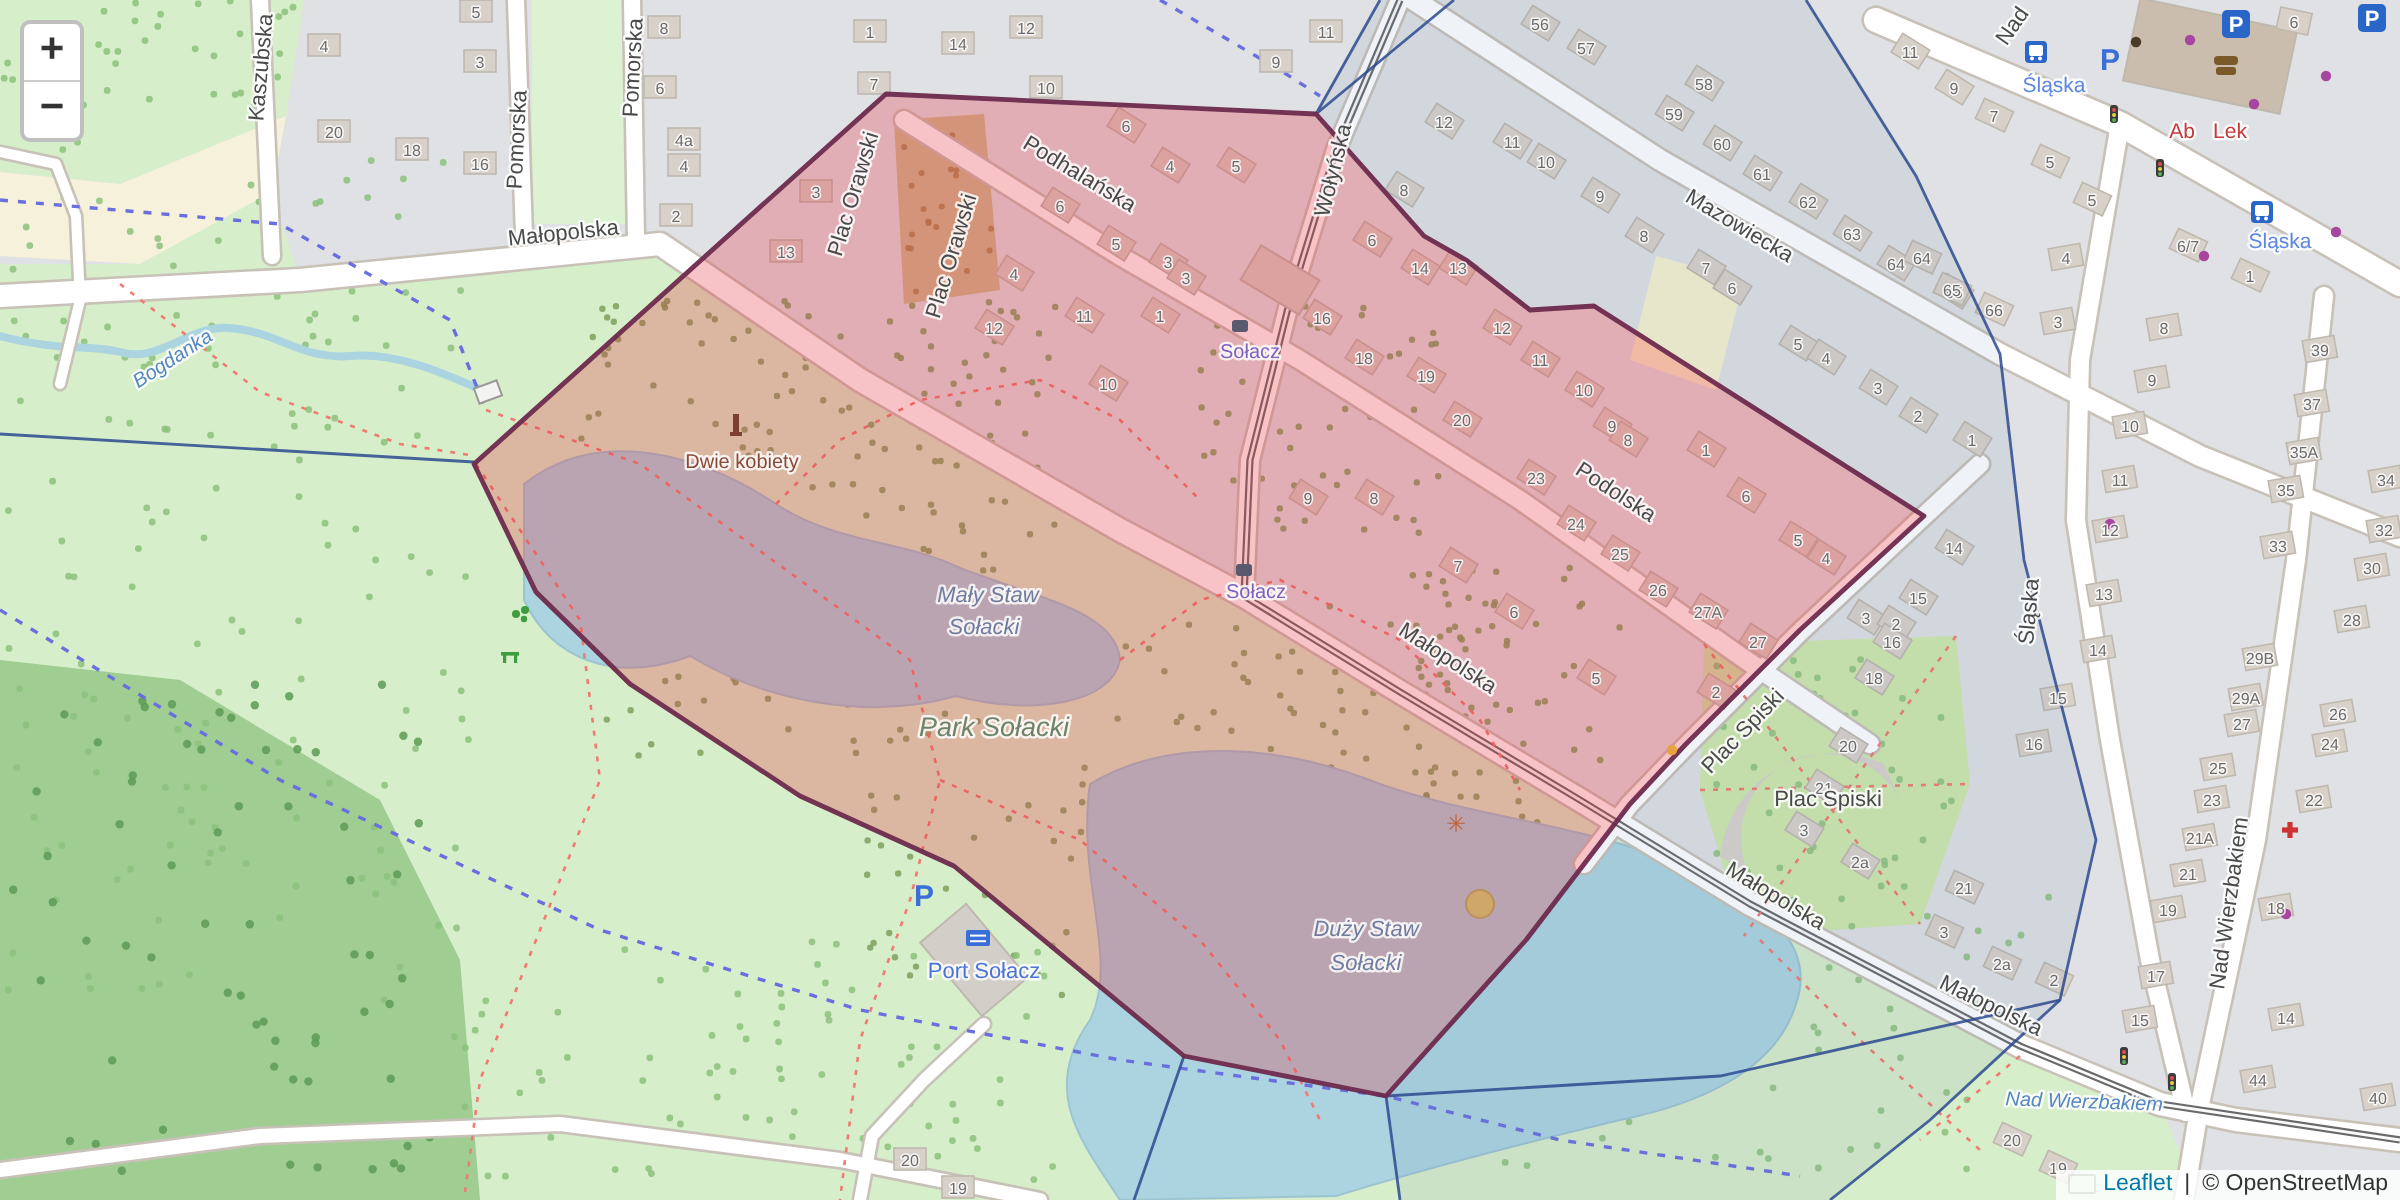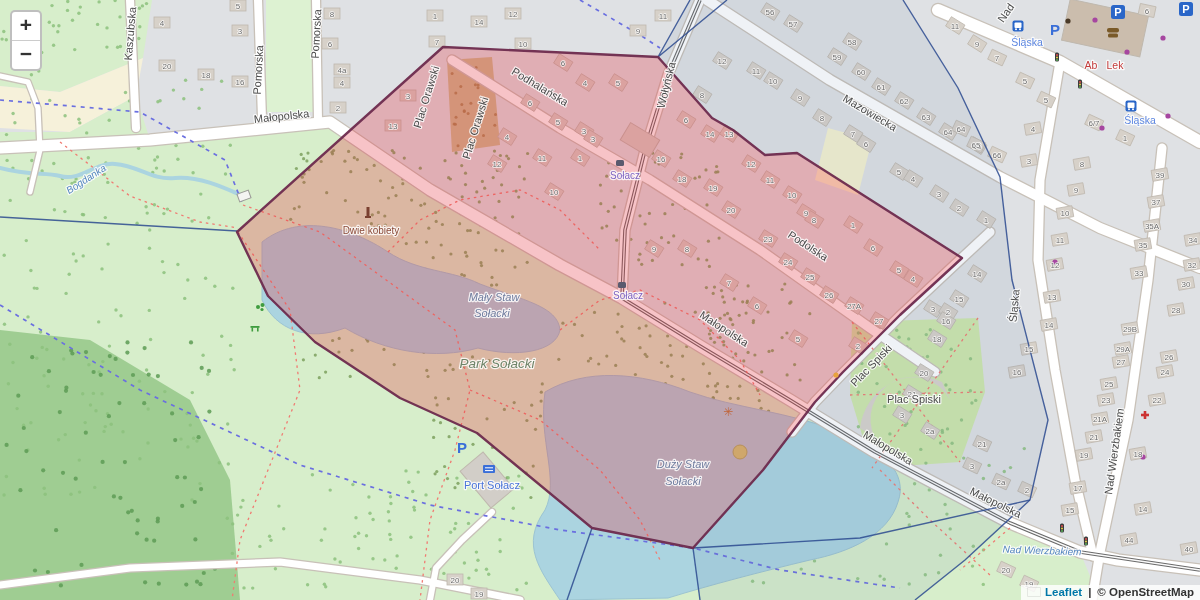--- a/index.html
+++ b/index.html
@@ -16,21 +16,21 @@
   svg text.busstop{font-size:10.5px;fill:#5c86e0;}
   svg text.poi-red{font-size:10.5px;fill:#c43b3b;}
   svg text.monument{font-size:10px;fill:#8a4a38;}
   svg text.picon{stroke-width:0;}
   
   .zoomctl{position:absolute;left:10px;top:10px;border:2px solid rgba(0,0,0,.25);border-radius:5px;background:#fff;z-index:10;}
   .zoomctl a{display:block;width:28px;height:28px;line-height:26px;text-align:center;font-size:21px;font-weight:bold;color:#333;text-decoration:none;cursor:pointer;user-select:none;}
   .zoomctl a:first-child{border-bottom:1px solid #ccc;border-radius:3px 3px 0 0;}
   .zoomctl a:last-child{border-radius:0 0 3px 3px;}
   
-  .attrib{position:absolute;right:0;bottom:0;background:rgba(255,255,255,.82);padding:1px 6px 2px 6px;font-size:11.5px;color:#333;z-index:10;display:flex;align-items:center;gap:4px;font-weight:bold;}
+  .attrib{position:absolute;right:0;bottom:0;background:rgba(255,255,255,.82);padding:1px 6px 2px 6px;font-size:11.5px;color:#333;z-index:10;display:flex;align-items:center;gap:4px;}
   .attrib a{color:#0078a8;text-decoration:none;cursor:pointer;}
   .attrib .sep{margin:0 2px;color:#333;}
   .flag{display:inline-block;width:14px;height:10px;border-radius:1px;overflow:hidden;box-shadow:0 0 0 1px rgba(0,0,0,.08) inset;}
   .flag .b{height:50%;}
   .flag .y{height:50%;}
 </style>
 </head>
 <body>
 
 <div class="stage">

